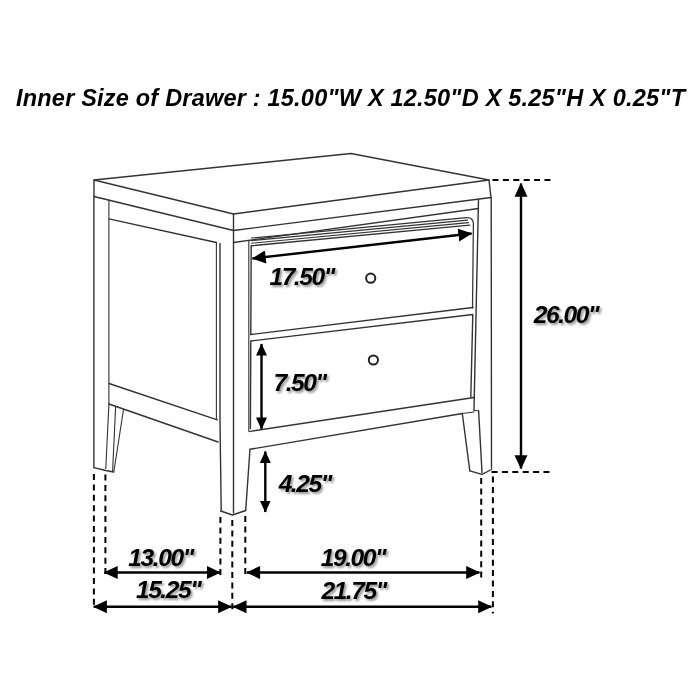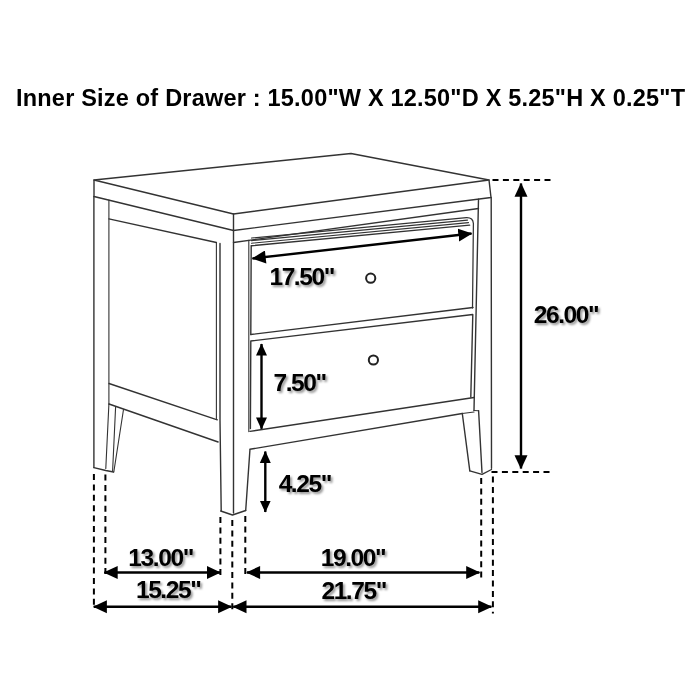--- a/index.html
+++ b/index.html
@@ -1,16 +1,16 @@
 <!DOCTYPE html>
 <html><head>
 <meta charset="utf-8">
 <style>
 html,body{margin:0;padding:0;background:#fff;-webkit-font-smoothing:antialiased;}
-#page{position:relative;width:700px;height:700px;background:#fff;font-family:"Liberation Sans",sans-serif;}
+#page{position:relative;width:700px;height:700px;background:#fff;font-family:"Liberation Sans",sans-serif;font-style:italic;}
 .dim{font-family:"Liberation Sans",sans-serif;font-weight:bold;font-size:24.5px;letter-spacing:-1.4px;fill:#000;text-anchor:middle;}
 </style>
 </head>
 <body>
 <div id="page">
 <svg width="700" height="700" viewBox="0 0 700 700">
 <defs>
 <marker id="ae" markerUnits="userSpaceOnUse" markerWidth="22" markerHeight="18" refX="13.2" refY="6.5" orient="auto">
           <path d="M0,0 L14,6.5 L0,13 z" fill="#000"></path>
         </marker>

